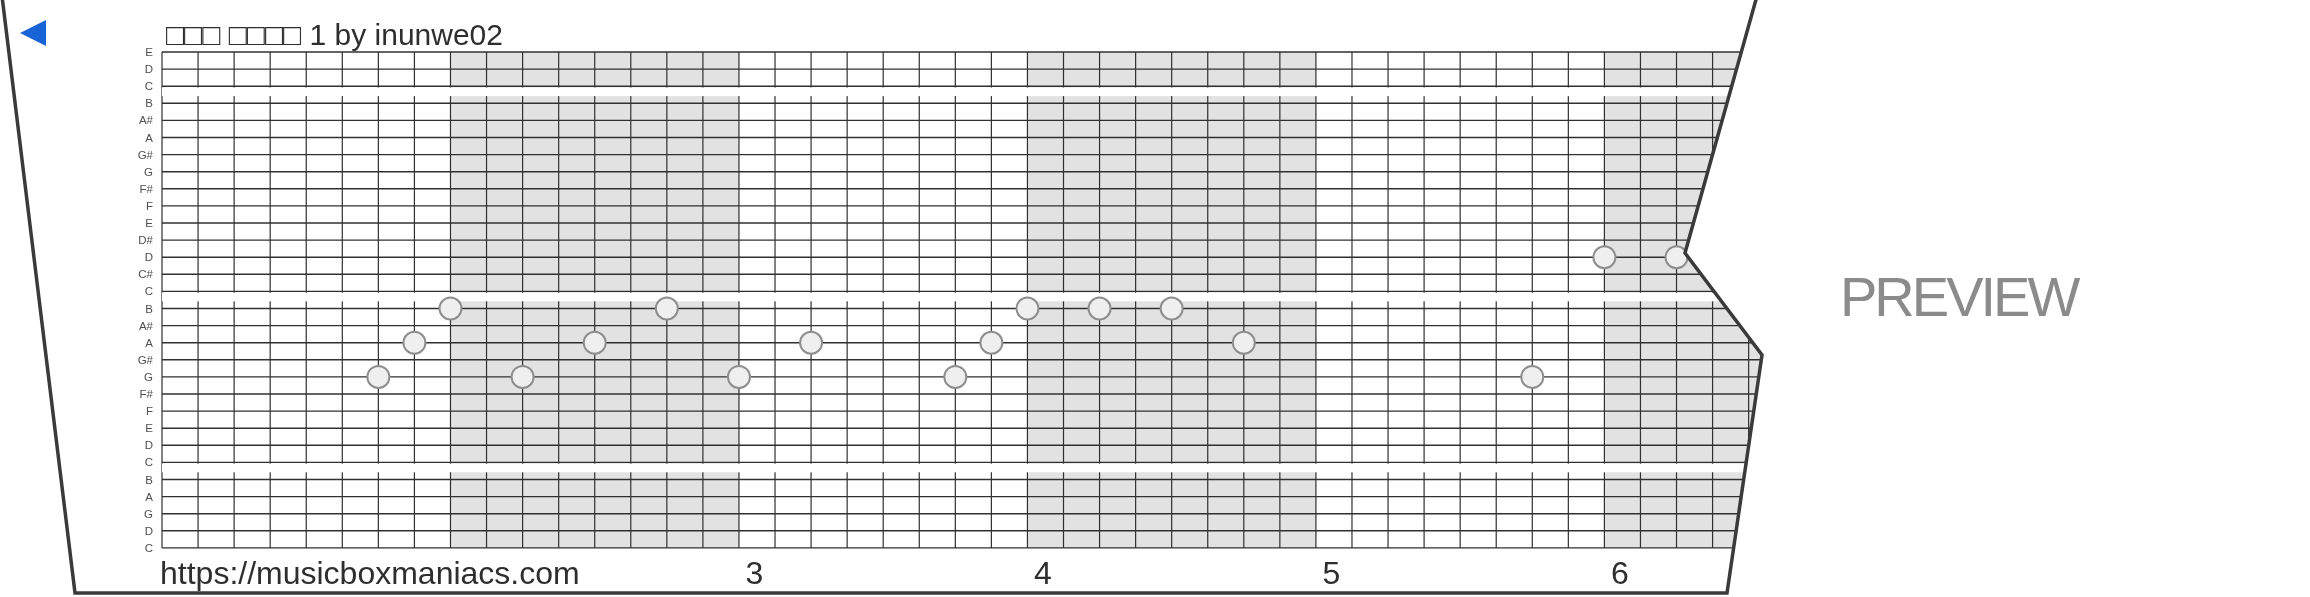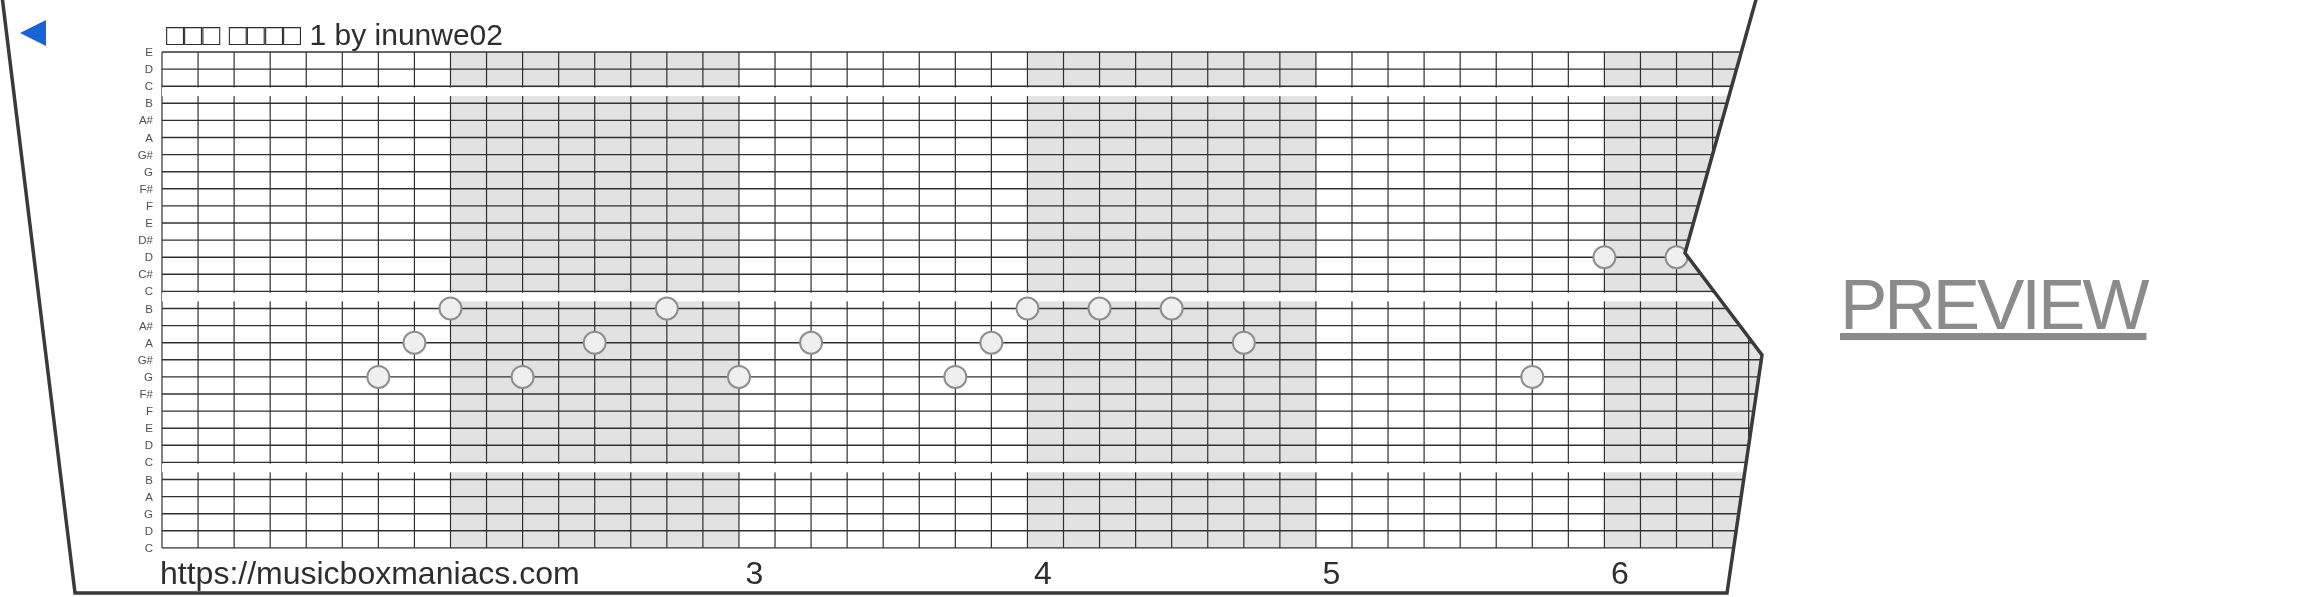--- a/index.html
+++ b/index.html
@@ -15,23 +15,22 @@
   .vline{stroke:var(--grid-line,#303030);stroke-width:1.2;}
   .hline{stroke:var(--grid-line,#303030);stroke-width:1.4;}
   .note{fill:var(--note-fill,#efefef);stroke:var(--note-stroke,#8e8e8e);stroke-width:2;}
   .note-label{fill:var(--label,#4f4f4f);font-size:11.5px;text-anchor:end;}
   .beat-num{fill:var(--text-dark,#2e2e2e);font-size:32px;text-anchor:middle;}
   .url-text{fill:var(--text-dark,#2e2e2e);font-size:32px;}
   .title-text{fill:var(--text-dark,#2e2e2e);font-size:30px;}
   .play{fill:var(--accent,#1863d6);}
   .watermark{
     position:absolute;left:1840px;top:264px;
-    font-size:71px;letter-spacing:-3px;color:var(--watermark,#8b8b8b);
+    font-size:56px;letter-spacing:-3px;color:var(--watermark,#8b8b8b);
     white-space:nowrap;
-    text-decoration:underline;
   }
 </style>
 </head>
 <body>
 
 <div class="stage">
 
   <svg id="strip-svg" width="2310" height="597" viewBox="0 0 2310 597">
     <defs>
       <clipPath id="stripClip">

